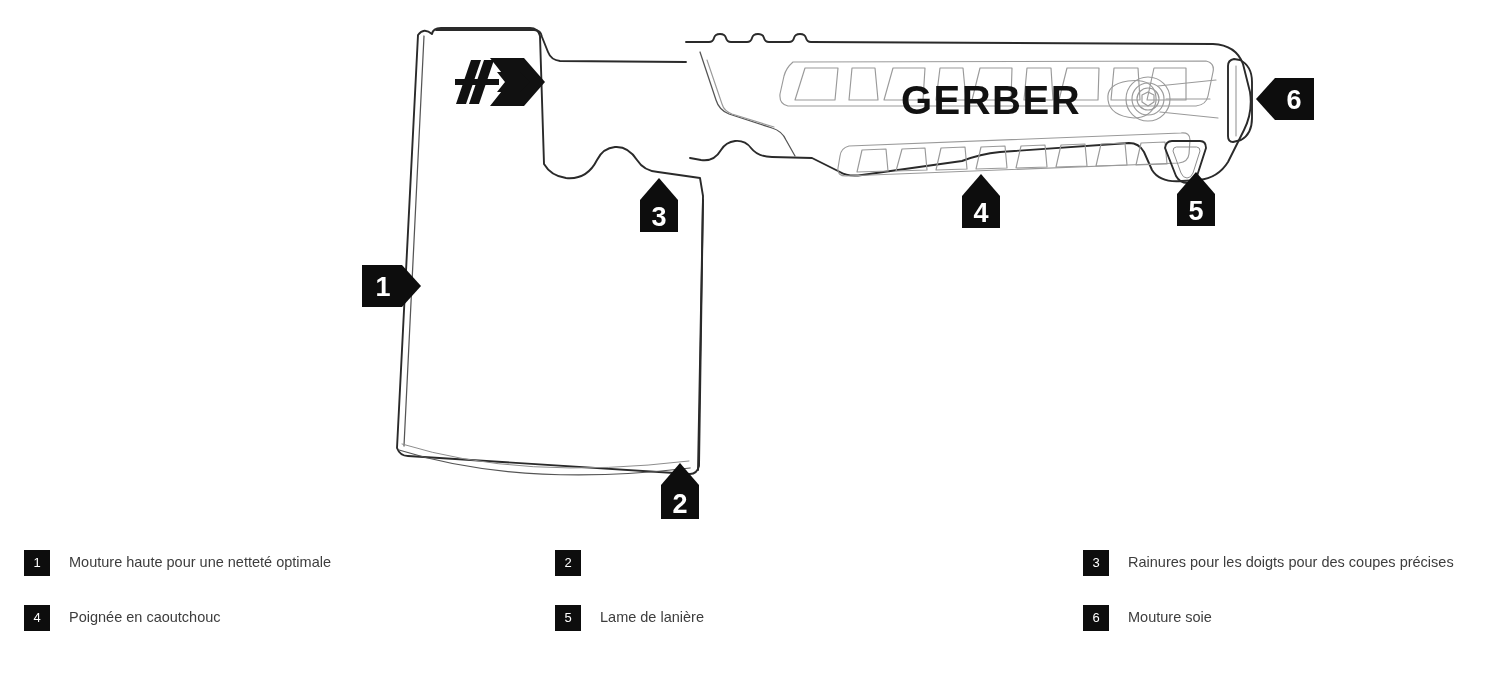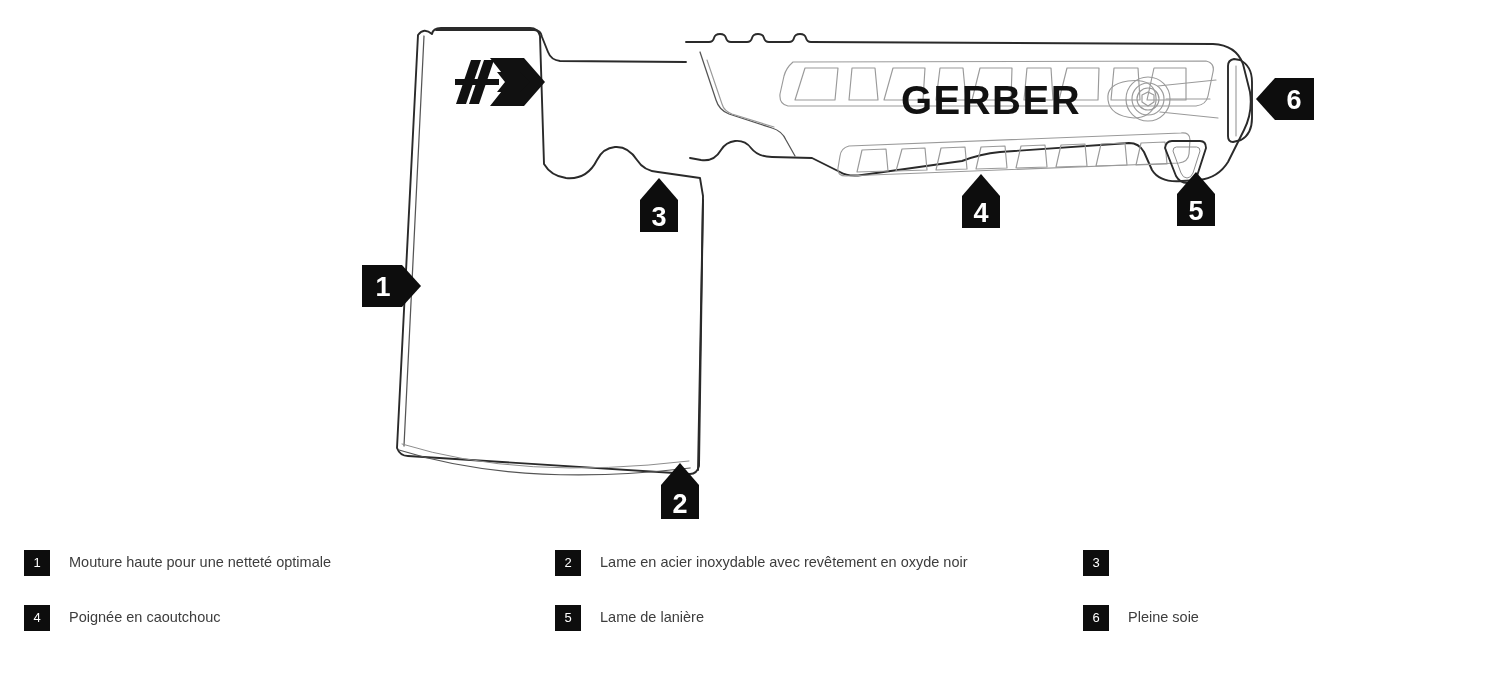--- a/index.html
+++ b/index.html
@@ -310,35 +310,35 @@
 
 <div id="legend">
 
   <div class="legend-item">
     <span class="legend-badge">1</span>
     <span class="legend-text">Mouture haute pour une netteté optimale</span>
   </div>
 
   <div class="legend-item">
     <span class="legend-badge">2</span>
-    <span class="legend-text">Lame en acier inoxydable avec revêtement en oxyde noir</span>
   </div>
 
   <div class="legend-item">
     <span class="legend-badge">3</span>
+    <span class="legend-text">Rainures pour les doigts pour des coupes précises</span>
   </div>
 
   <div class="legend-item">
     <span class="legend-badge">4</span>
     <span class="legend-text">Poignée en caoutchouc</span>
   </div>
 
   <div class="legend-item">
     <span class="legend-badge">5</span>
     <span class="legend-text">Lame de lanière</span>
   </div>
 
   <div class="legend-item">
     <span class="legend-badge">6</span>
-    <span class="legend-text">Pleine soie</span>
+    <span class="legend-text">Mouture soie</span>
   </div>
 
 </div>
 
 </body></html>

